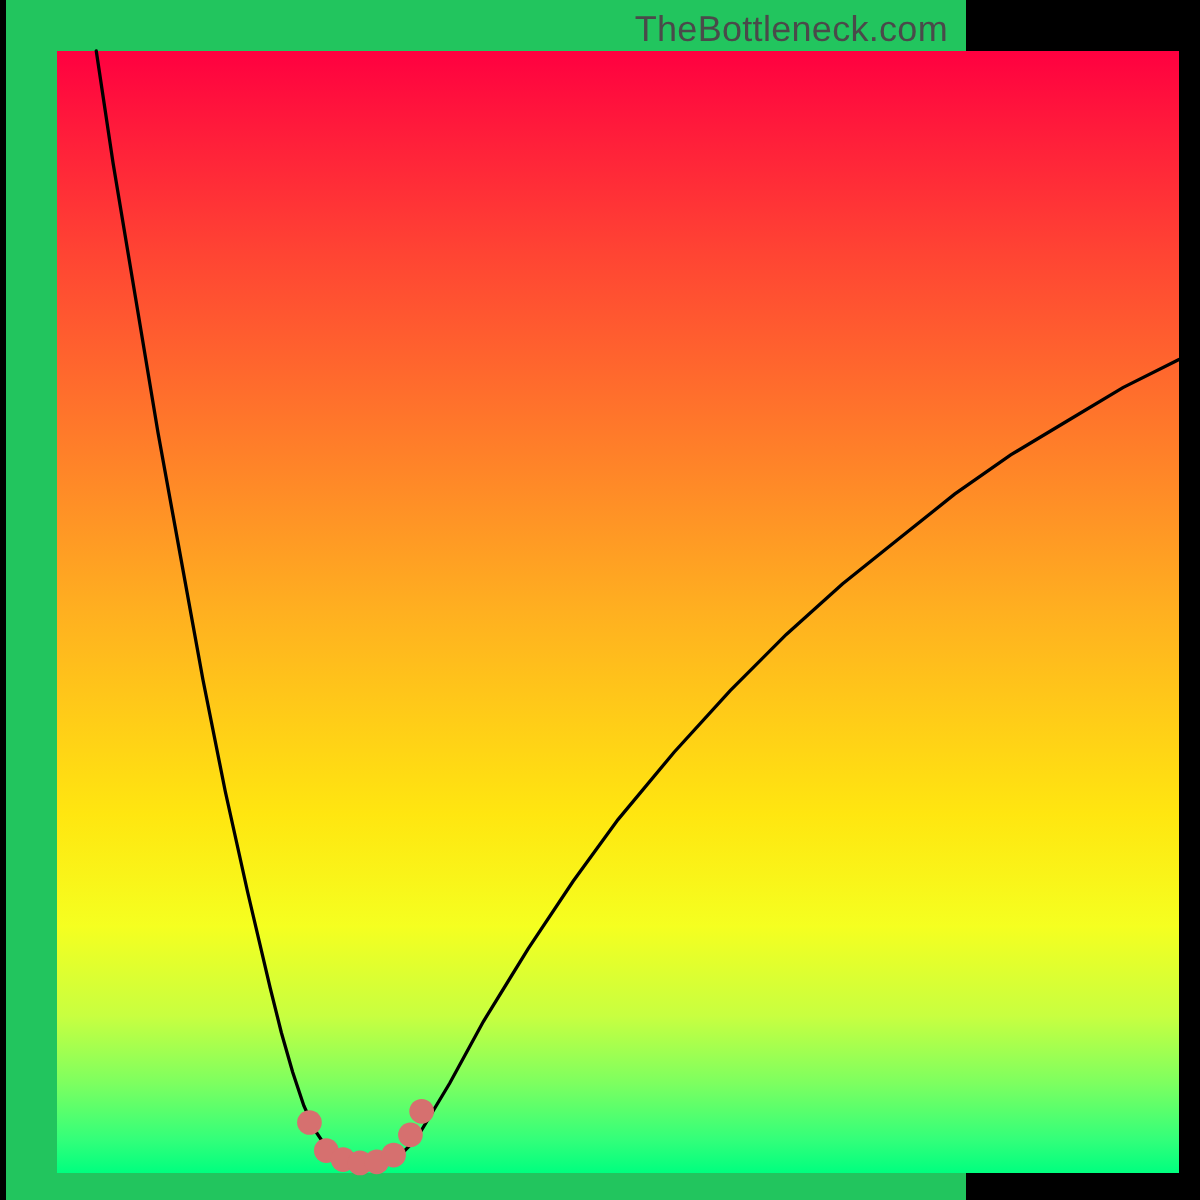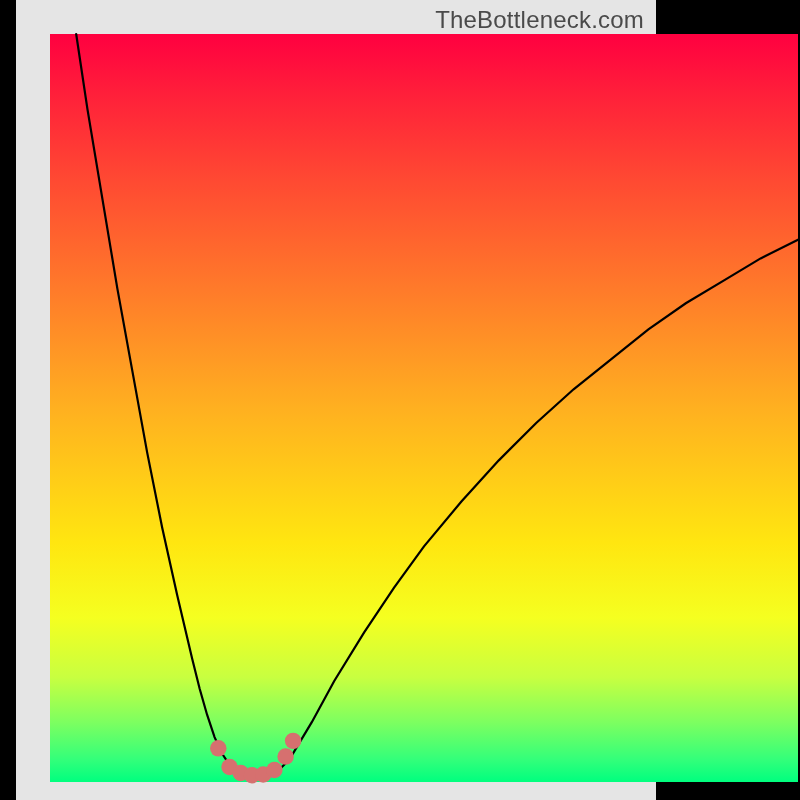--- a/index.html
+++ b/index.html
@@ -6,25 +6,25 @@
     margin: 0;
     padding: 0;
     width: 800px;
     height: 800px;
     background: #000;
     overflow: hidden;
     font-family: Arial, Helvetica, sans-serif;
   }
   .frame {
     position: absolute;
-    left: 16px;
+    left: 4px;
     top: 0;
     width: 640px;
     height: 800px;
-    background: #e5e5e5;
+    background: #22c55e;
   }
   .plot-area {
     position: absolute;
     left: 34px;
     top: 34px;
     width: 748px;
     height: 748px;
     
     background: linear-gradient(
       to bottom,

